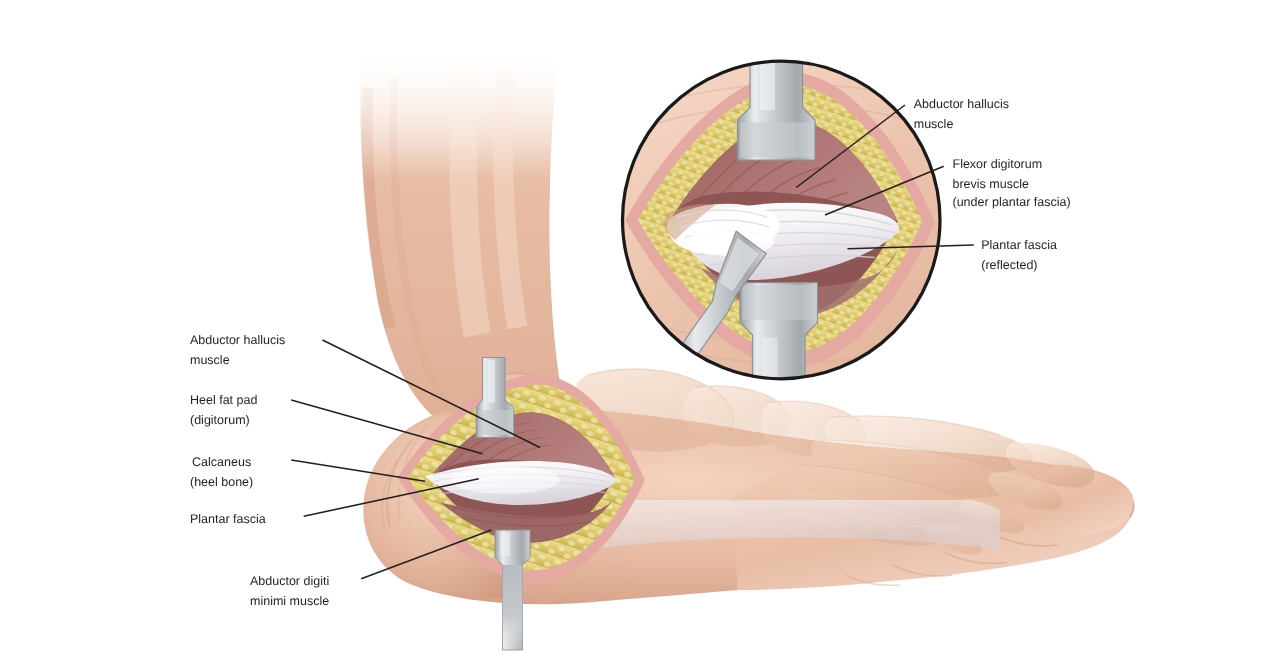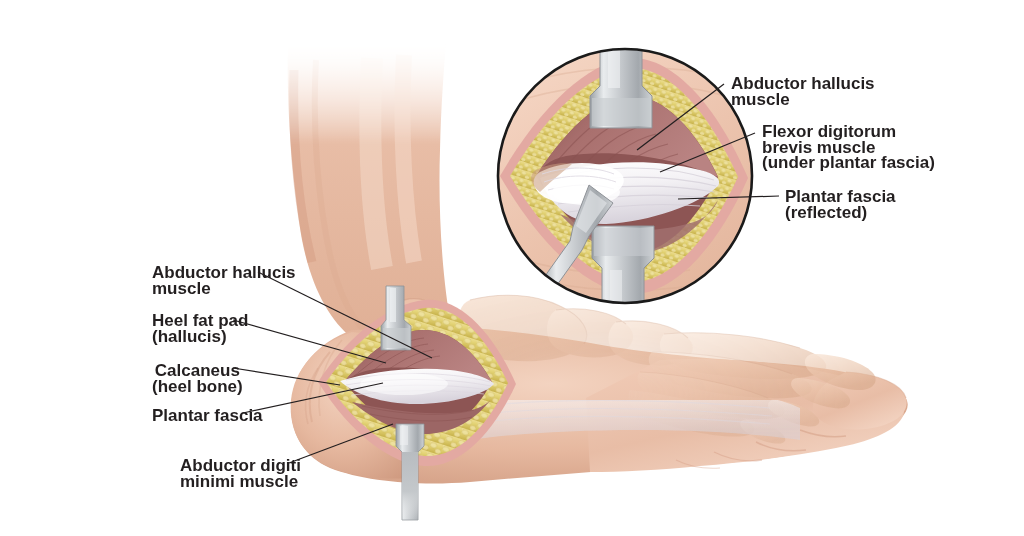--- a/index.html
+++ b/index.html
@@ -1,21 +1,21 @@
 <!DOCTYPE html>
 <html><head>
 <meta charset="utf-8">
 <style>
   html,body{margin:0;padding:0;background:#fff;}
   body{width:1024px;height:536px;overflow:hidden;
        font-family:"Liberation Sans",sans-serif;}
   #stage{position:relative;width:1024px;height:536px;background:#ffffff;}
   svg#art{position:absolute;left:0;top:0;width:1024px;height:536px;display:block;}
   .lbl{position:absolute;font-family:"Liberation Sans",sans-serif;
-       font-size:17px;line-height:15.5px;color:#231f20;white-space:pre;font-weight:bold;}
+       font-size:10px;line-height:15.5px;color:#231f20;white-space:pre;}
   .lbl.r{text-align:left;}
   .lbl.l{text-align:left;}
 </style>
 </head>
 <body>
 
 <div id="stage">
 
 <svg id="art" viewBox="0 0 1024 536">
   <defs>
@@ -380,25 +380,25 @@
     <line x1="289" y1="463" x2="393" y2="424"></line>
     <line x1="724" y1="84" x2="637" y2="150"></line>
     <line x1="755" y1="133" x2="660" y2="172"></line>
     <line x1="779" y1="196" x2="678" y2="199"></line>
   </g>
 </svg>
 
 <div class="lbl l" style="left:152px;top:265px;">Abductor hallucis
 muscle</div>
 <div class="lbl l" style="left:152px;top:313px;">Heel fat pad
-(hallucis)</div>
+(digitorum)</div>
 <div class="lbl l" style="left:152px;top:363px;text-align:center;">Calcaneus
 (heel bone)</div>
 <div class="lbl l" style="left:152px;top:408px;">Plantar fascia</div>
-<div class="lbl l" style="left:180px;top:458px;">Abductor digiti
+<div class="lbl l" style="left:200px;top:458px;">Abductor digiti
 minimi muscle</div>
 
 <div class="lbl r" style="left:731px;top:76px;">Abductor hallucis
 muscle</div>
 <div class="lbl r" style="left:762px;top:124px;">Flexor digitorum
 brevis muscle
 (under plantar fascia)</div>
 <div class="lbl r" style="left:785px;top:189px;">Plantar fascia
 (reflected)</div>
 

